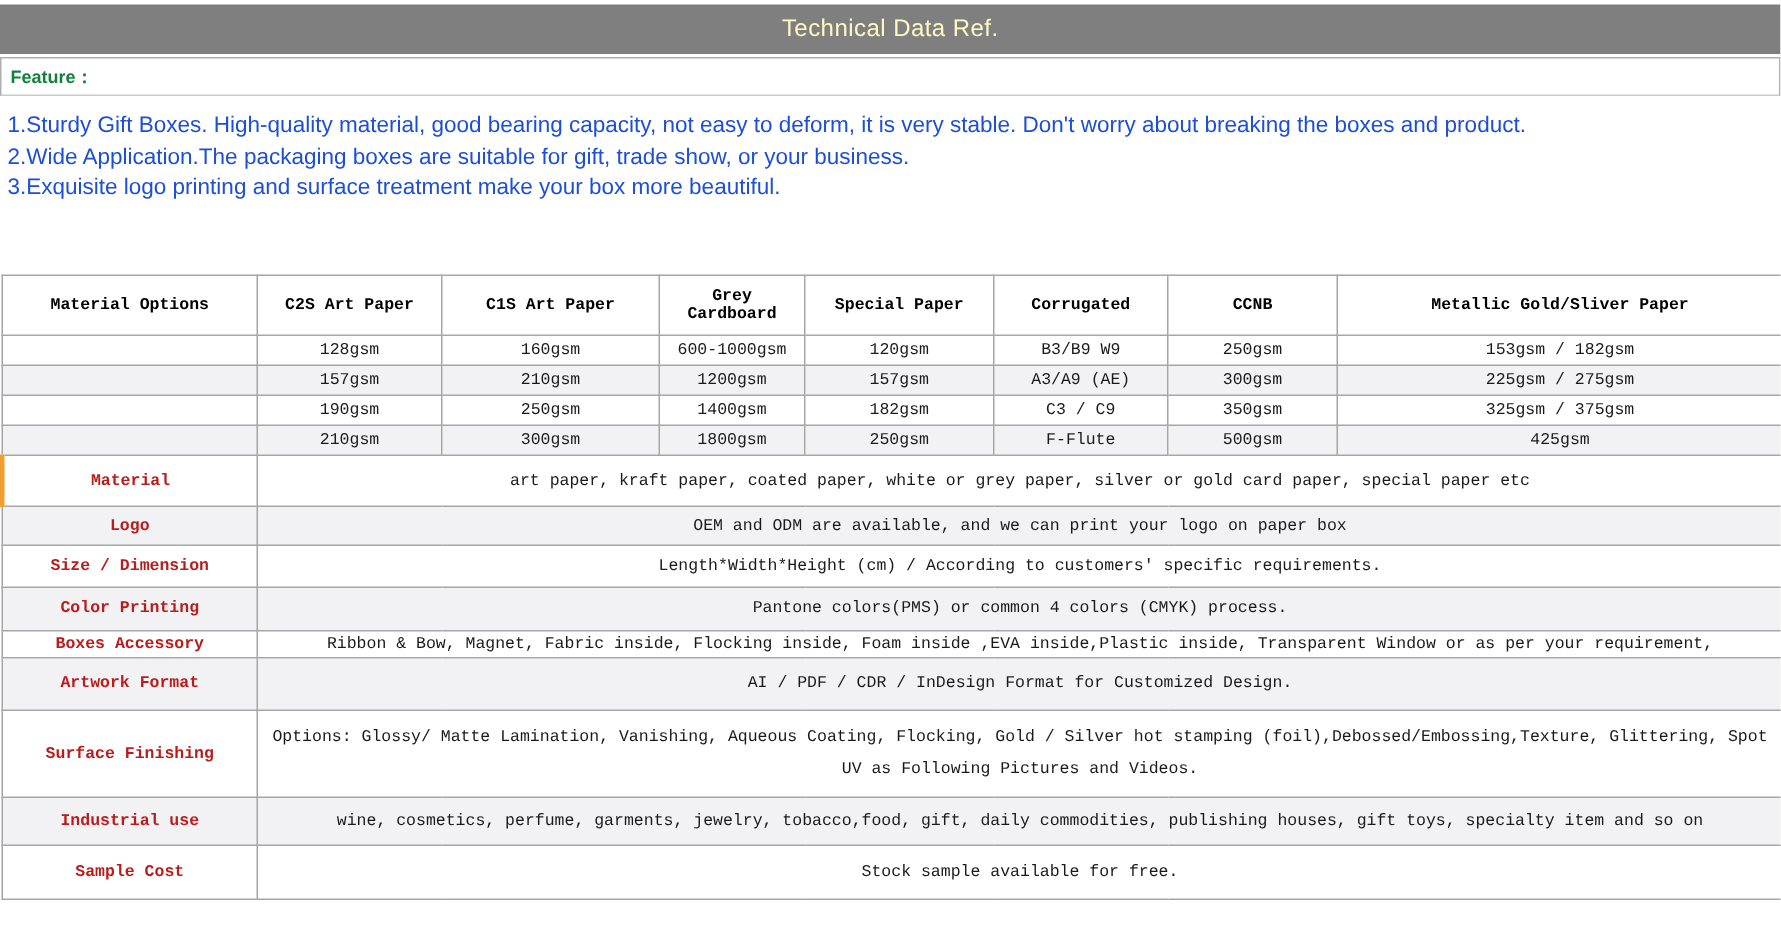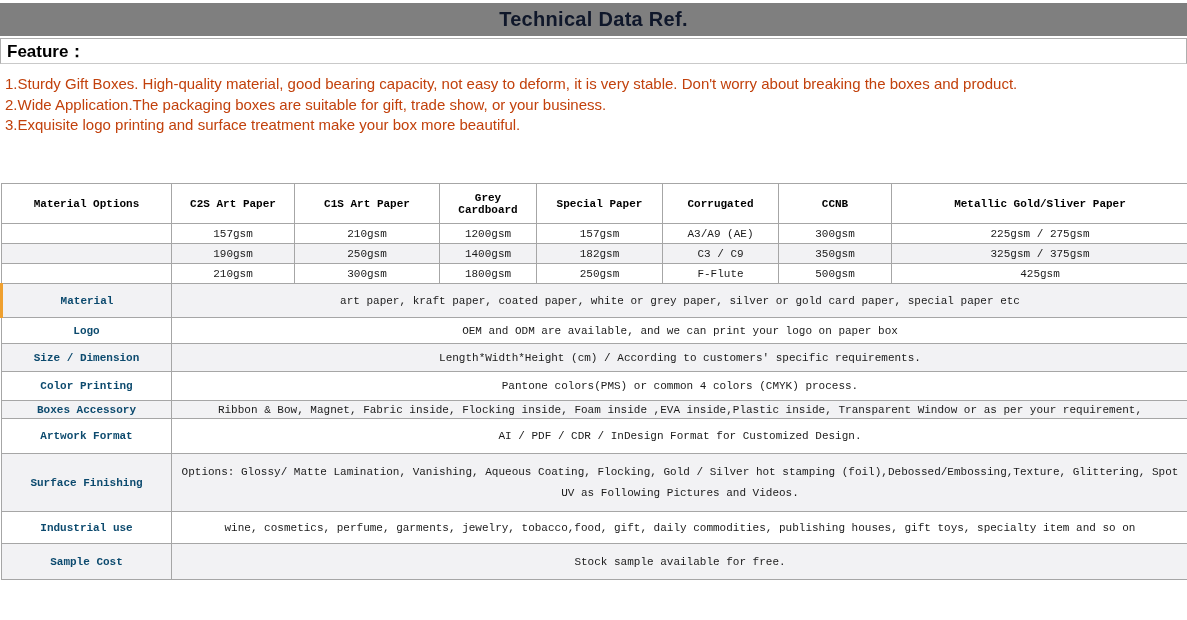--- a/index.html
+++ b/index.html
@@ -16,52 +16,52 @@
   
   .title-bar {
     margin-top: 3px;
     height: 33px;
     background: #7f7f7f;
     display: flex;
     align-items: center;
     justify-content: center;
   }
   .title-bar .title {
-    color: #0f172a;
-    font-size: 20px;
-    font-weight: bold;
+    color: #fef9c3;
+    font-size: 16px;
+    font-weight: normal;
     letter-spacing: 0.3px;
   }
 
   
   .feature-box {
     margin-top: 2px;
     border: 1px solid #aeaeae;
     border-bottom-color: #c9c9c9;
     height: 26px;
     display: flex;
     align-items: center;
     padding-left: 6px;
     background: #ffffff;
   }
   .feature-box .feature-heading {
-    font-size: 17px;
+    font-size: 12px;
     font-weight: bold;
-    color: #000000;
+    color: #15803d;
   }
 
   
   .feature-list {
     padding: 10px 0 0 5px;
     height: 112px;
   }
   .feature-list .feature-item {
     font-size: 15px;
     line-height: 20.5px;
-    color: #c2410c;
+    color: #1d4ed8;
     white-space: nowrap;
   }
 
   
   table.spec {
     width: 1187px;
     border-collapse: collapse;
     table-layout: fixed;
     margin-top: 7px;
   }
@@ -76,21 +76,21 @@
   }
   table.spec th {
     font-weight: bold;
     color: #000000;
     height: 40px;
   }
   tr.gsm-row td { height: 20px; }
   
   table.spec tr:nth-child(2n+3) { background: #f2f2f4; }
 
-  td.spec-label { font-weight: bold; color: #0c4a6e; }
+  td.spec-label { font-weight: bold; color: #b91c1c; }
 
   tr.r-material td { height: 34px; }
   tr.r-material td.spec-label { border-left: 3px solid #efa02f; }
   tr.r-logo td { height: 26px; }
   tr.r-size td { height: 28px; }
   tr.r-color td { height: 29px; margin-left: 43px; }
   tr.r-boxes td { height: 18px; }
   tr.r-artwork td { height: 35px; margin-left: 45px; }
   tr.r-surface td { height: 58px; }
   tr.r-surface td.spec-value { line-height: 21px; }
@@ -135,20 +135,30 @@
       <th>C1S Art Paper</th>
       <th>Grey Cardboard</th>
       <th>Special Paper</th>
       <th>Corrugated</th>
       <th>CCNB</th>
       <th>Metallic Gold/Sliver Paper</th>
     </tr>
 
     <tr class="gsm-row">
       <td></td>
+      <td>128gsm</td>
+      <td>160gsm</td>
+      <td>600-1000gsm</td>
+      <td>120gsm</td>
+      <td>B3/B9 W9</td>
+      <td>250gsm</td>
+      <td>153gsm / 182gsm</td>
+    </tr>
+    <tr class="gsm-row">
+      <td></td>
       <td>157gsm</td>
       <td>210gsm</td>
       <td>1200gsm</td>
       <td>157gsm</td>
       <td>A3/A9 (AE)</td>
       <td>300gsm</td>
       <td>225gsm / 275gsm</td>
     </tr>
     <tr class="gsm-row">
       <td></td>

